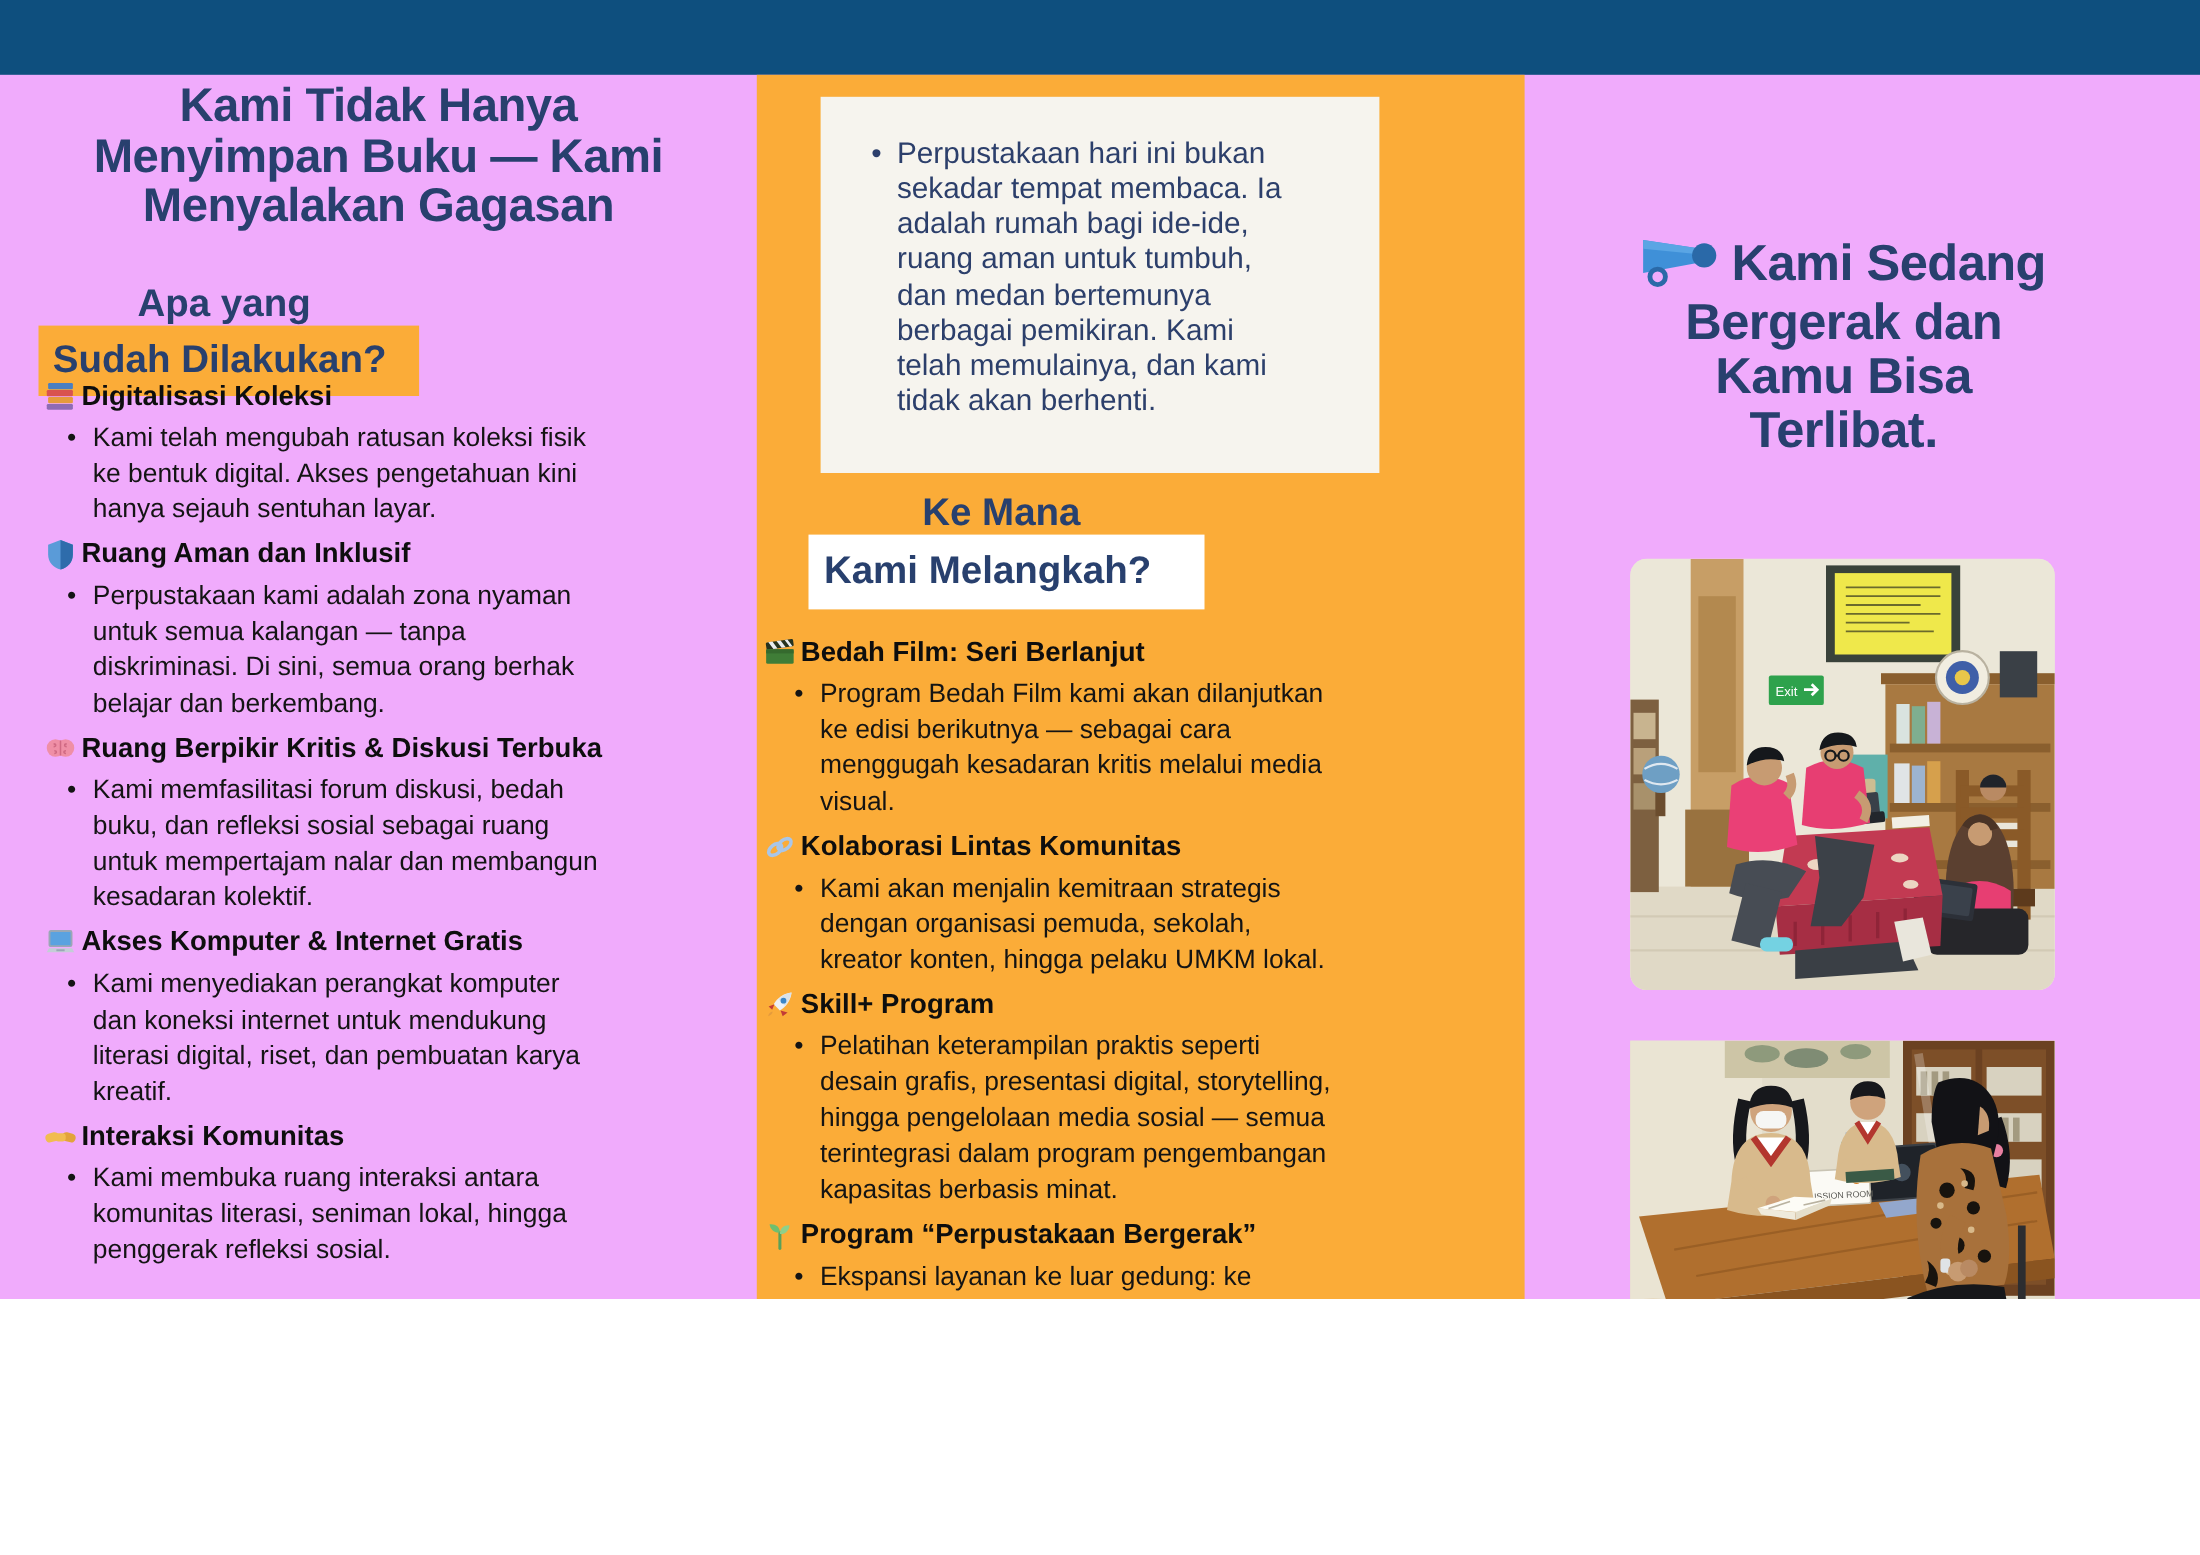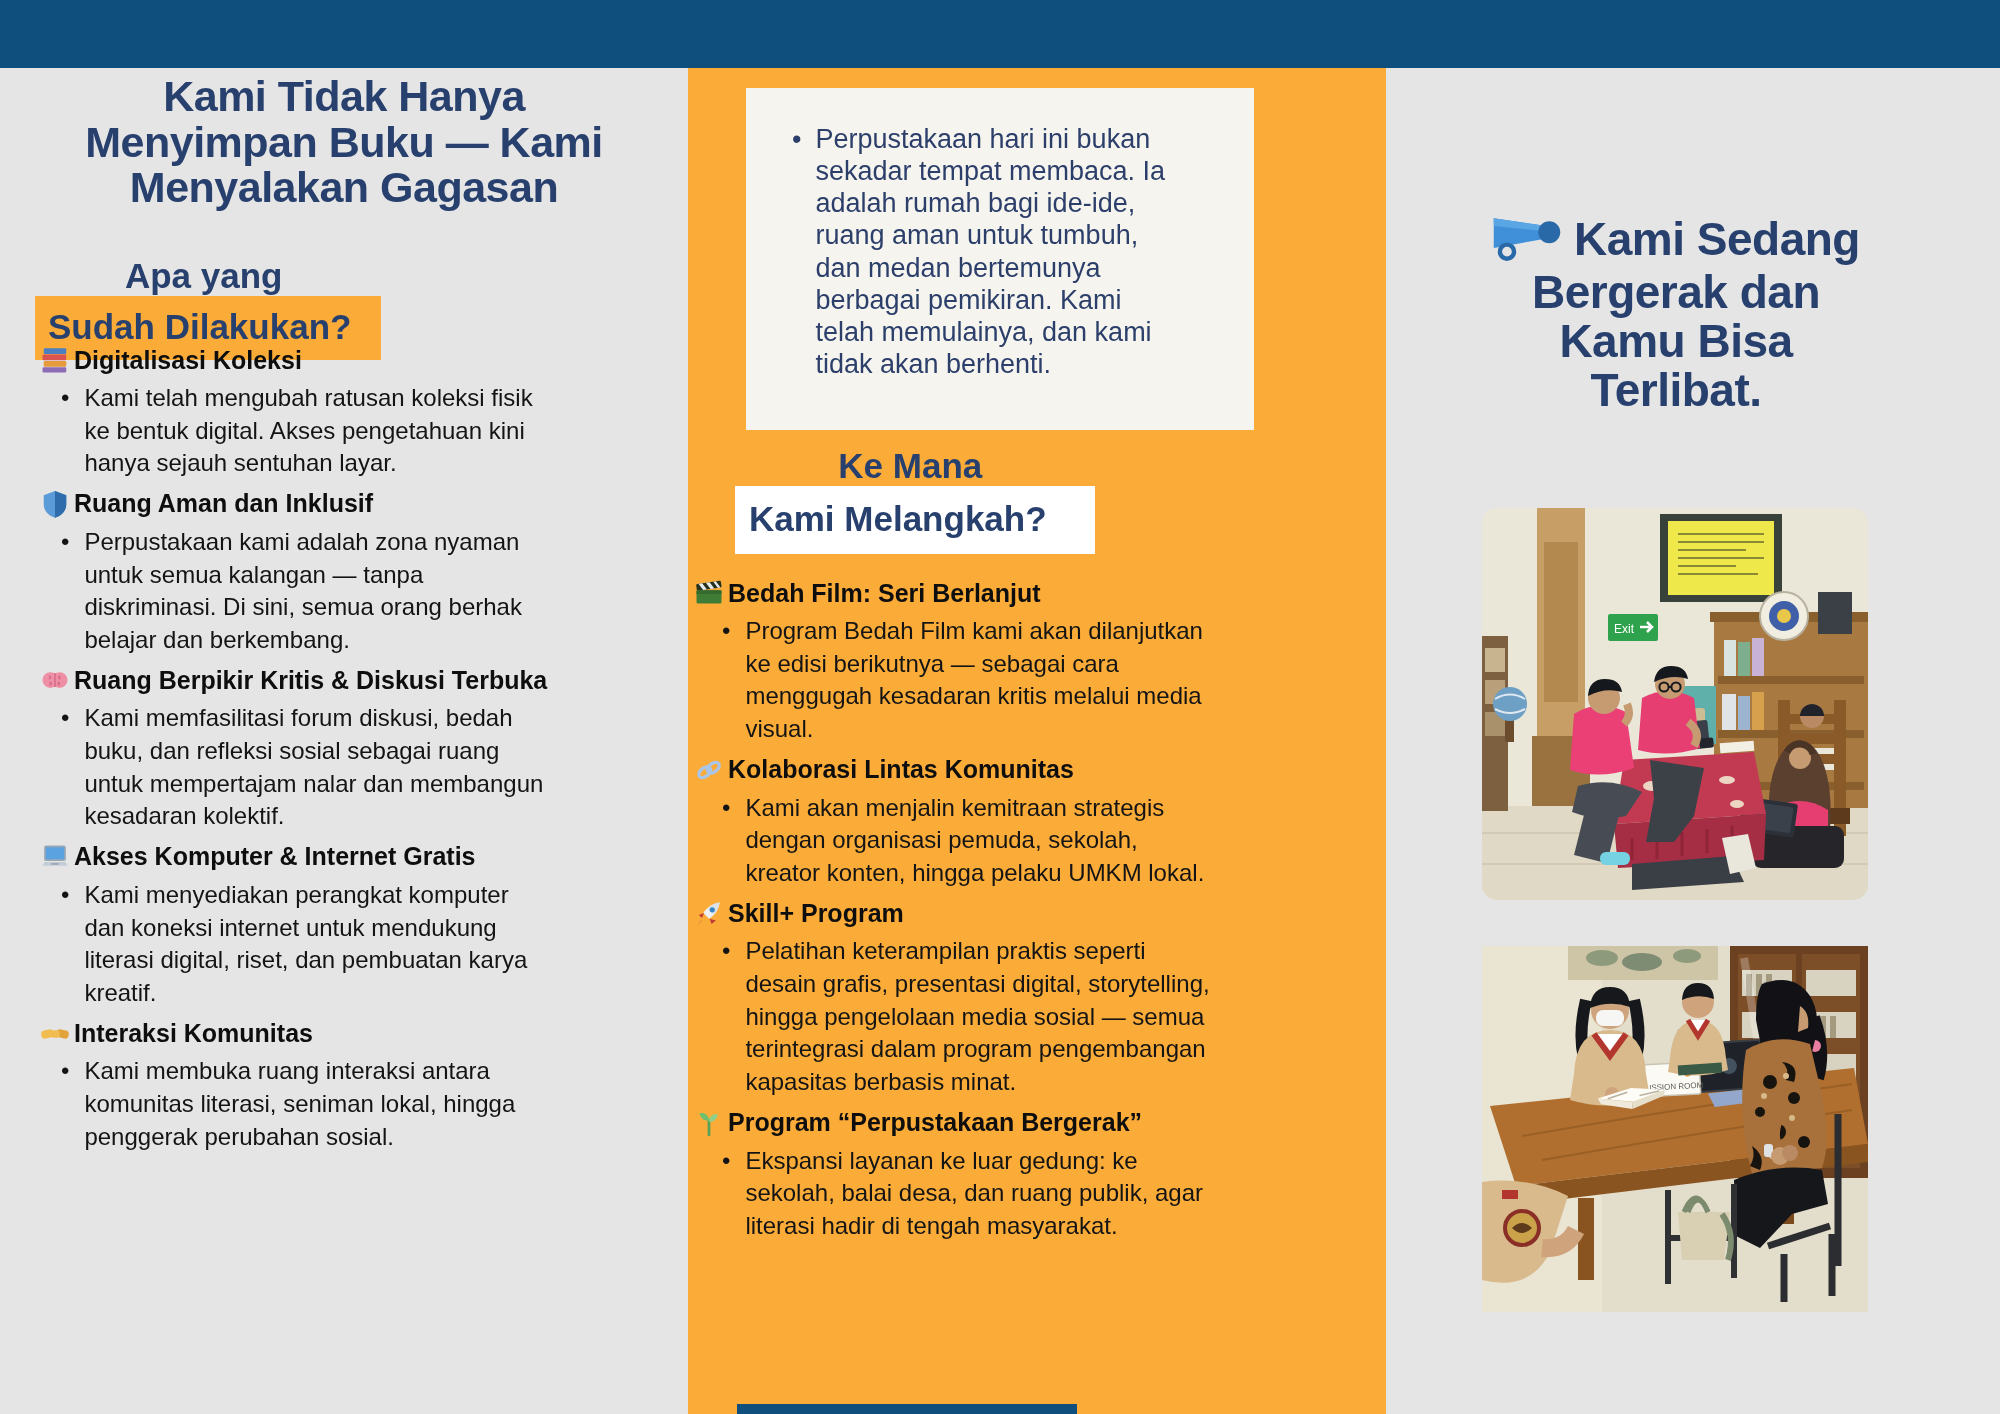--- a/index.html
+++ b/index.html
@@ -1,17 +1,17 @@
 <!DOCTYPE html>
 <html><head>
 <meta charset="utf-8">
 <style>
   html,body{margin:0;padding:0;background:#ffffff;}
   .canvas{
-    position:relative;width:2000px;height:1414px;overflow:hidden;background:#e5e5e5;
+    position:relative;width:2000px;height:1181px;overflow:hidden;background:#f0abfc;
     font-family:"Liberation Sans","DejaVu Sans",sans-serif;color:#131313;
   }
   
   .topbar{position:absolute;left:0;top:0;width:2000px;height:68px;background:#0e4f7e;}
   .mid-bg{position:absolute;left:688px;top:68px;width:698px;height:1346px;background:#fbac38;}
   .bottom-strip{position:absolute;left:737px;top:1404px;width:340px;height:10px;background:#0e4f7e;}
 
   
   .title{
     position:absolute;left:58px;top:74px;width:572px;text-align:center;
@@ -146,21 +146,21 @@
             <svg viewBox="0 0 24 24">
               <rect x="1" y="9.5" width="10" height="6.5" rx="3" fill="#f1bc50" transform="rotate(-14 6 13)"></rect>
               <rect x="13" y="9.5" width="10" height="6.5" rx="3" fill="#e2a33b" transform="rotate(14 18 13)"></rect>
               <rect x="8.2" y="9.8" width="7.6" height="6" rx="2.4" fill="#f1bc50"></rect>
             </svg>
           </span>
       <span class="item-title">Interaksi Komunitas</span>
     </div>
     <div class="item-body">
       <span class="bdot">•</span>
-      <p>Kami membuka ruang interaksi antara komunitas literasi, seniman lokal, hingga penggerak perubahan sosial.</p>
+      <p>Kami membuka ruang interaksi antara komunitas literasi, seniman lokal, hingga penggerak refleksi sosial.</p>
     </div>
   </div>
 </div>
 
   <div class="intro-box">
     <div class="intro-inner">
       <span class="bdot">•</span>
       <p>Perpustakaan hari ini bukan sekadar tempat membaca. Ia adalah rumah bagi ide-ide, ruang aman untuk tumbuh, dan medan bertemunya berbagai pemikiran. Kami telah memulainya, dan kami tidak akan berhenti.</p>
     </div>
   </div>

